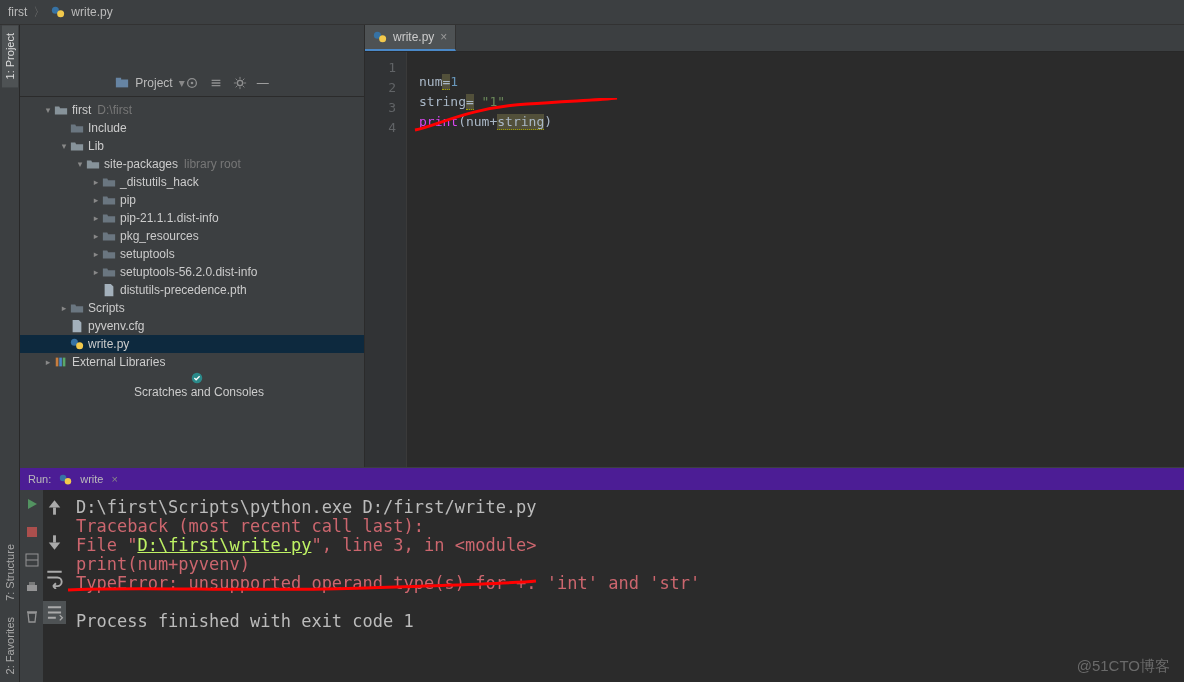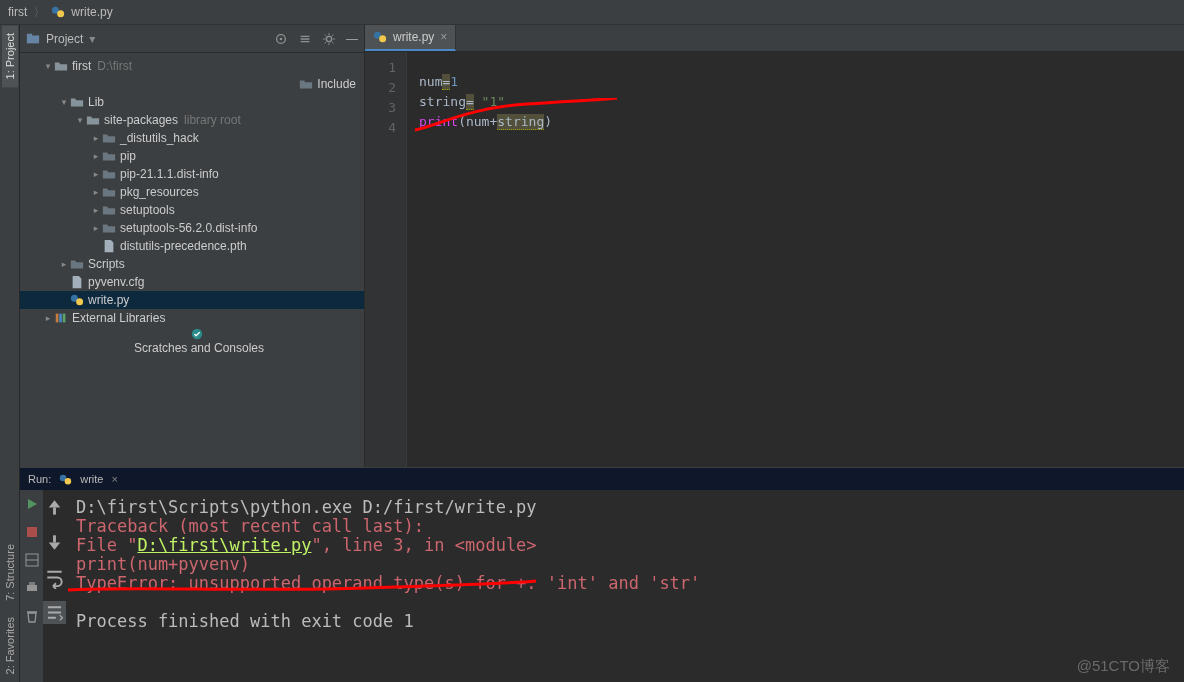--- a/index.html
+++ b/index.html
@@ -36,22 +36,22 @@
 .vtab.active { background:#4e5254; color:#ddd; }
 .main {
   position:absolute; left:20px; top:25px; right:0; bottom:215px;
   display:flex;
 }
 .project-pane {
   width:345px; background:#3c3f41; border-right:1px solid #2b2b2b;
   display:flex; flex-direction:column;
 }
 .project-header {
-  height:28px; display:flex; align-items:center; justify-content:space-between;
-  padding:0 6px; border-bottom:1px solid #2b2b2b;
+  height:28px; display:flex; align-items:center; justify-content:center;
+  padding:0 6px; border-bottom:1px solid #2b2b2b;margin-top:44px;
 }
 .project-title-wrap { display:flex; align-items:center; gap:6px; }
 .ph-icon { width:14px;height:14px; opacity:.85; }
 .project-actions { display:flex; gap:10px; align-items:center; }
 .action-icon { width:14px;height:14px; opacity:.75; cursor:pointer; }
 .tree { flex:1; overflow:auto; padding-top:4px; }
 .tree-row {
   display:flex; align-items:center; height:18px; padding-right:8px;
   cursor:pointer; white-space:nowrap;
 }
@@ -92,21 +92,21 @@
 .annot {
   position:absolute; stroke:#ff0000; stroke-width:3; fill:none;
   pointer-events:none;
 }
 .run-panel {
   position:absolute; left:20px; right:0; bottom:0; height:215px;
   background:#2b2b2b; border-top:1px solid #3c3f41;
   display:flex; flex-direction:column;
 }
 .run-header {
-  height:22px; background:#0f172a; display:flex; align-items:center;
+  height:22px; background:#4c1d95; display:flex; align-items:center;
   padding:0 8px; gap:8px; color:#bbb; font-size:11px;
 }
 .run-body { flex:1; display:flex; }
 .run-tool-col {
   width:23px; background:#3c3f41; display:flex; flex-direction:column; align-items:center; padding-top:6px; gap:12px;
 }
 .run-tool-col .tbtn { width:16px;height:16px; opacity:.8; cursor:pointer; }
 .run-tool-col2 {
   width:23px; display:flex; flex-direction:column; align-items:center; padding-top:6px; gap:12px;
 }
@@ -170,21 +170,21 @@
     </div>
     <div class="tree" id="tree">
         <div class="tree-row" style="padding-left: 22px;">
           <span class="expander">▾</span>
           <svg class="node-icon" viewBox="0 0 16 16">
             <path d="M1 4h5l1 2h8v7H1z" fill="#87939a"></path>
           </svg>
           <span class="node-label">first</span>
           <span class="node-dim">D:\first</span>
         </div>
-        <div class="tree-row" style="padding-left: 38px; justify-content: flex-end;">
+        <div class="tree-row" style="padding-left: 38px;">
           <span class="expander"></span>
           <svg class="node-icon" viewBox="0 0 16 16">
             <path d="M1 4h5l1 2h8v7H1z" fill="#6a7680"></path>
           </svg>
           <span class="node-label">Include</span>
         </div>
         <div class="tree-row" style="padding-left: 38px;">
           <span class="expander">▾</span>
           <svg class="node-icon" viewBox="0 0 16 16">
             <path d="M1 4h5l1 2h8v7H1z" fill="#87939a"></path>

